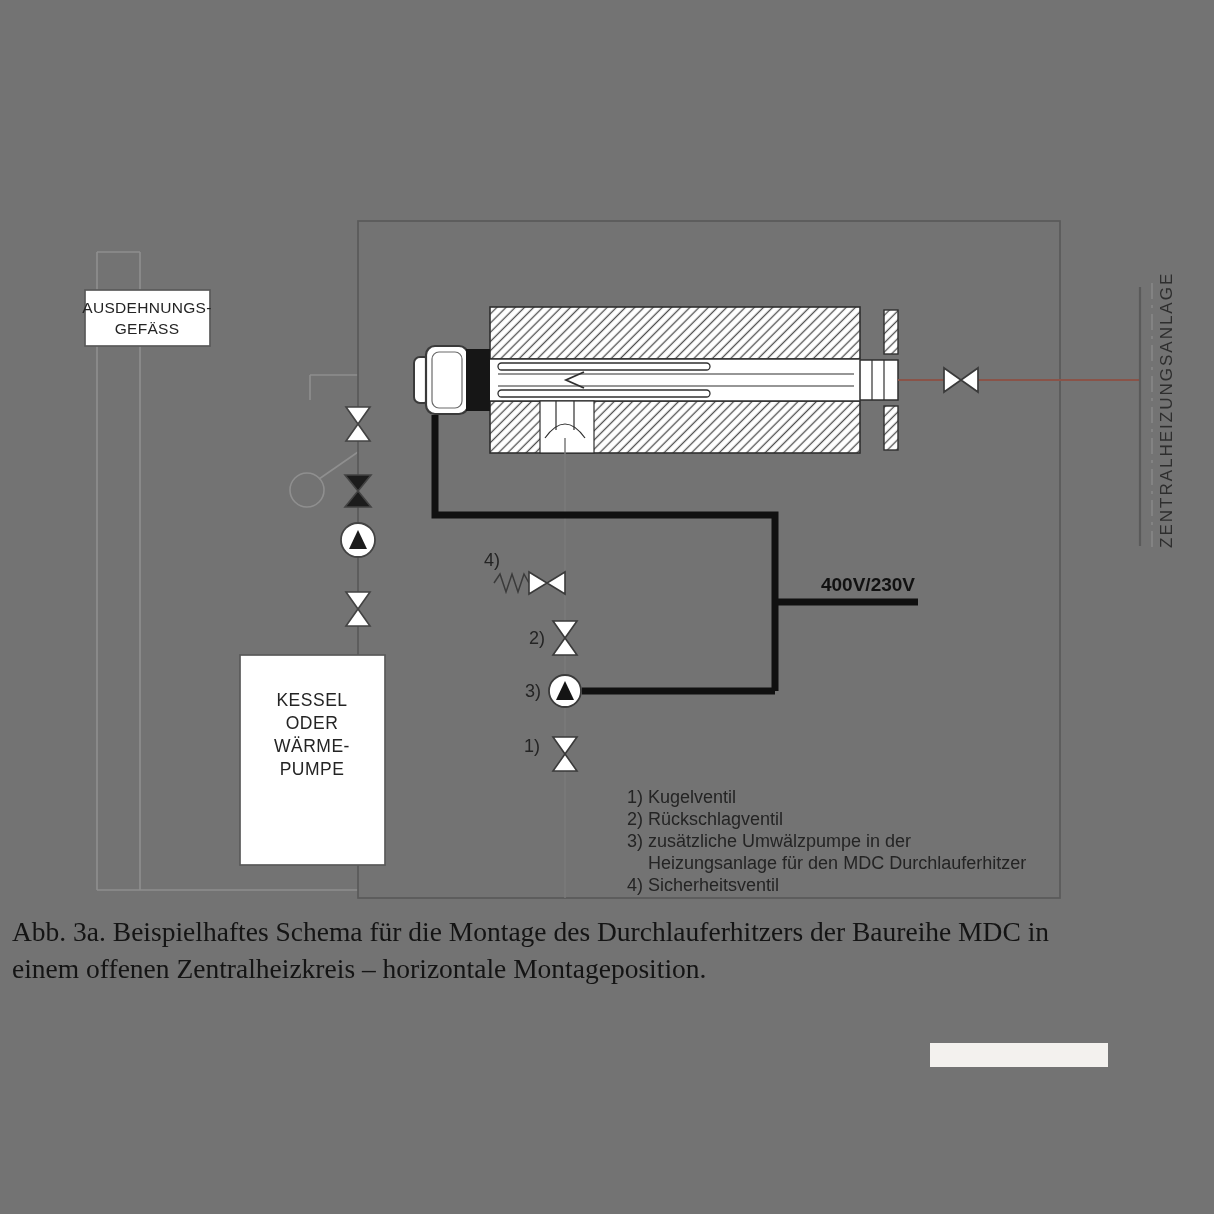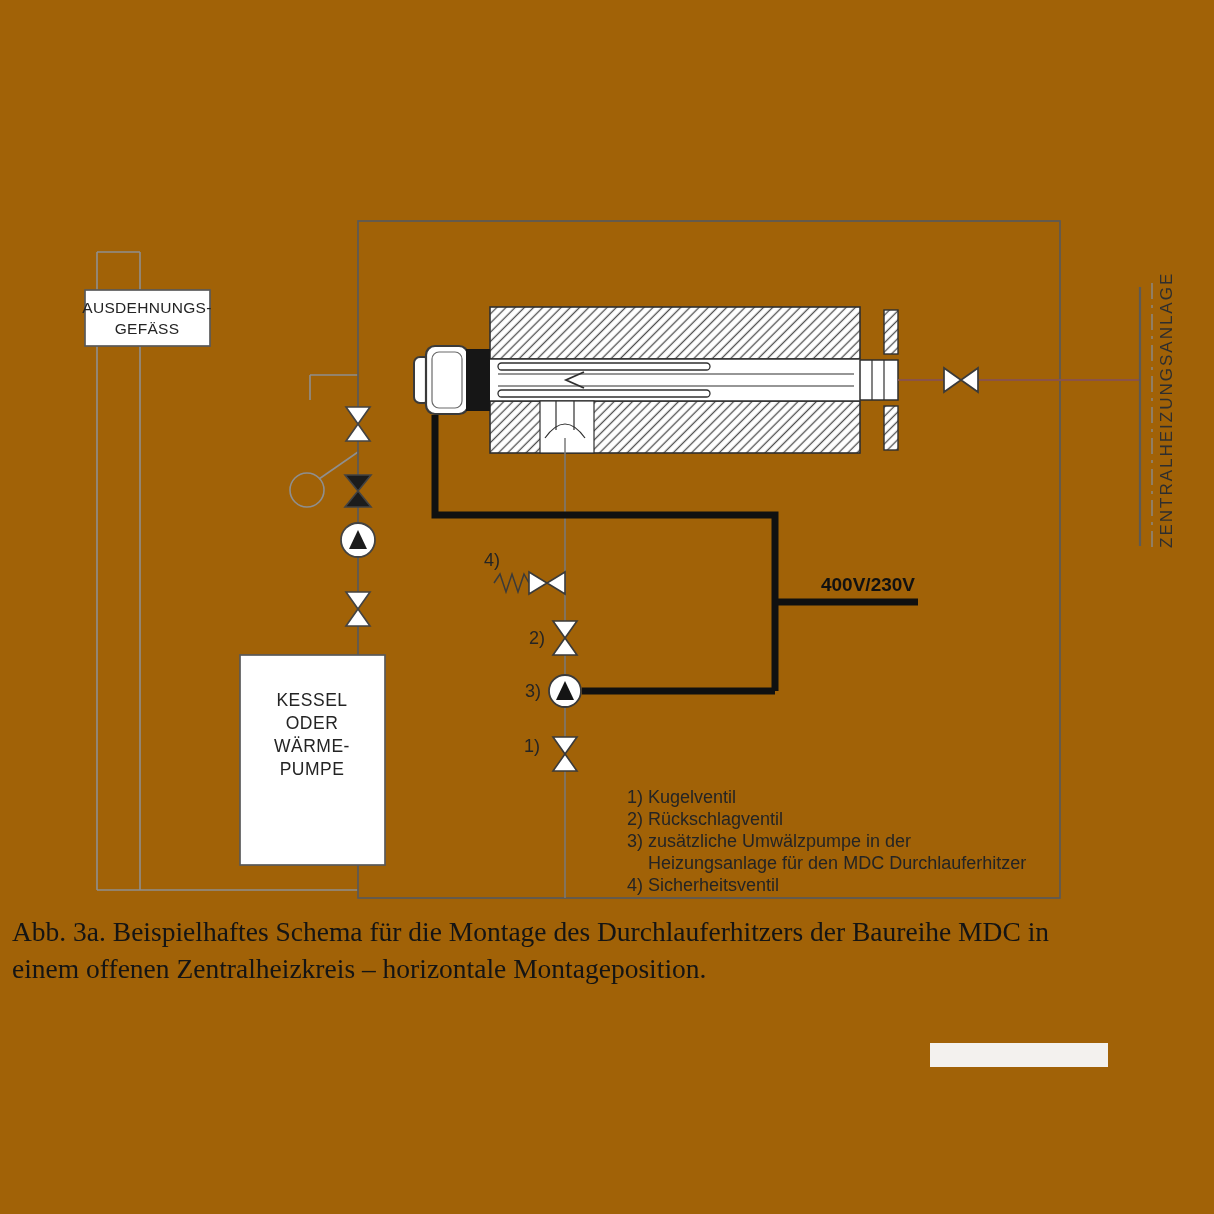--- a/index.html
+++ b/index.html
@@ -1,16 +1,16 @@
 <!DOCTYPE html>
 <html><head>
 <meta charset="utf-8">
 <style>
   html,body{margin:0;padding:0;background:#ffffff;}
-  .page{position:relative;width:1214px;height:1214px;background:#a16207;overflow:hidden;}
+  .page{position:relative;width:1214px;height:1214px;background:#737373;overflow:hidden;}
   svg{display:block;}
   svg text{font-family:"Liberation Sans",sans-serif;fill:#242424;}
   .t-small{font-size:15.5px;letter-spacing:.3px;}
   .t-box{font-size:17.5px;letter-spacing:.5px;}
   .t-num{font-size:18px;}
   .t-legend{font-size:18px;}
   .t-power{font-size:19px;font-weight:bold;fill:#111;}
   .t-vert{font-size:17px;letter-spacing:2px;fill:#2e2e2e;}
   .t-caption{font-family:"Liberation Serif","DejaVu Serif",serif;font-size:27.5px;fill:#141414;}
 </style>

